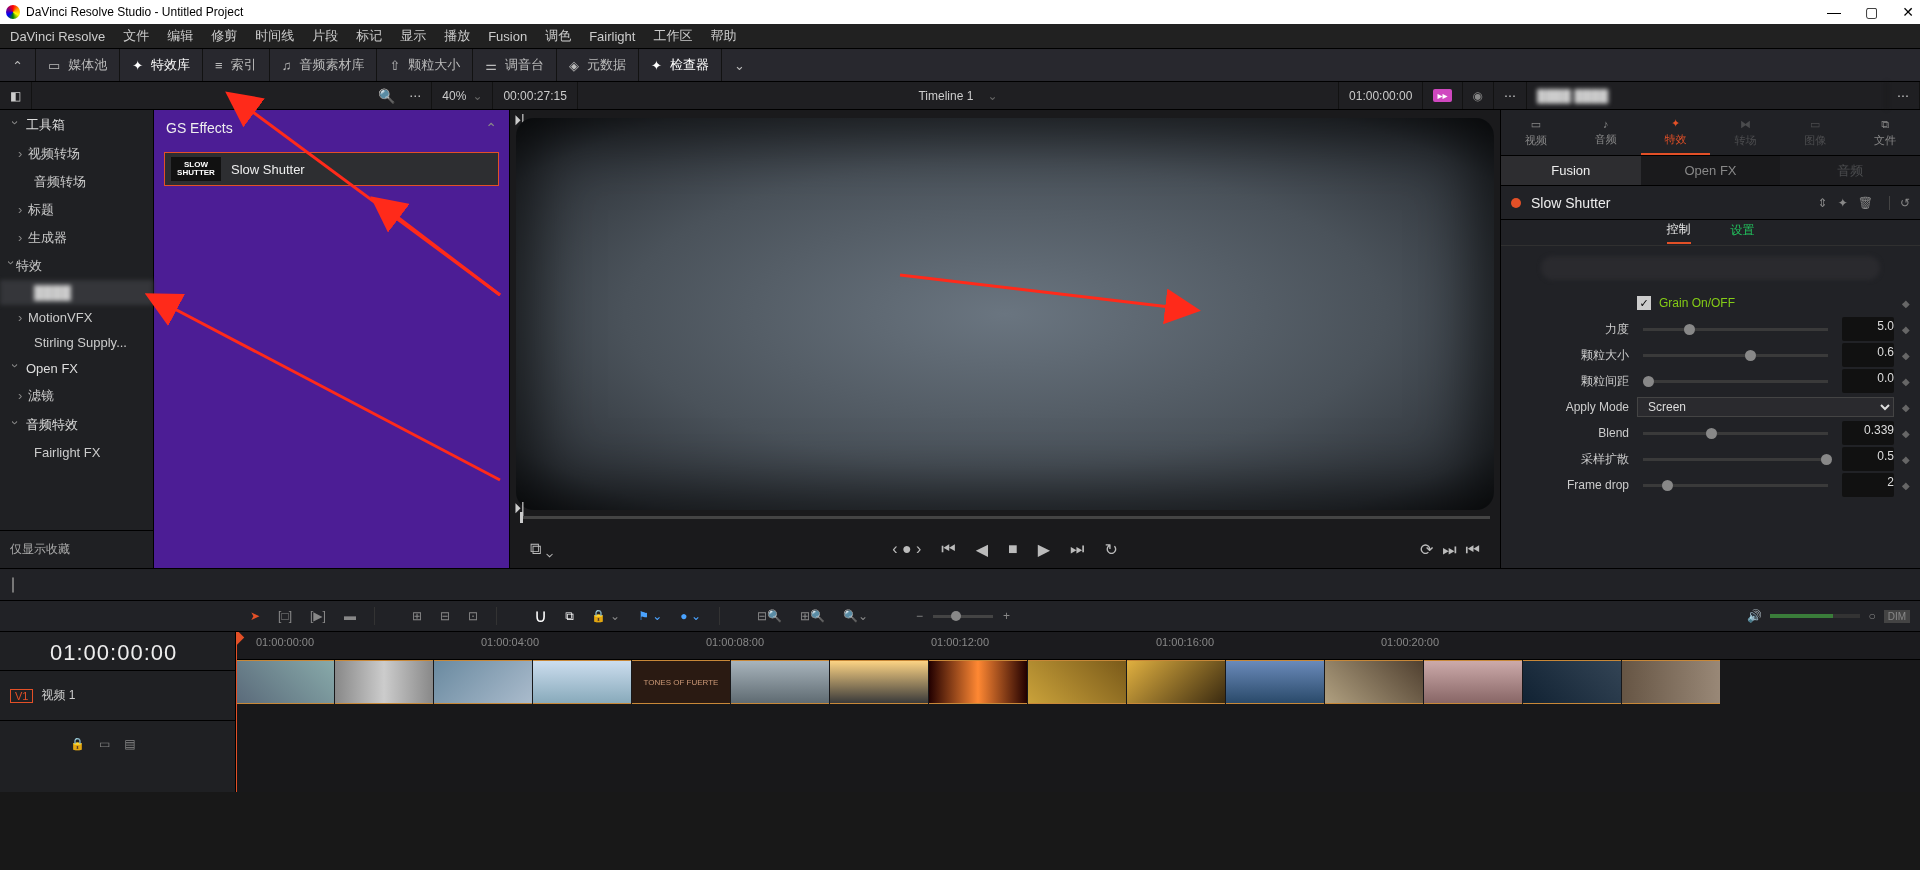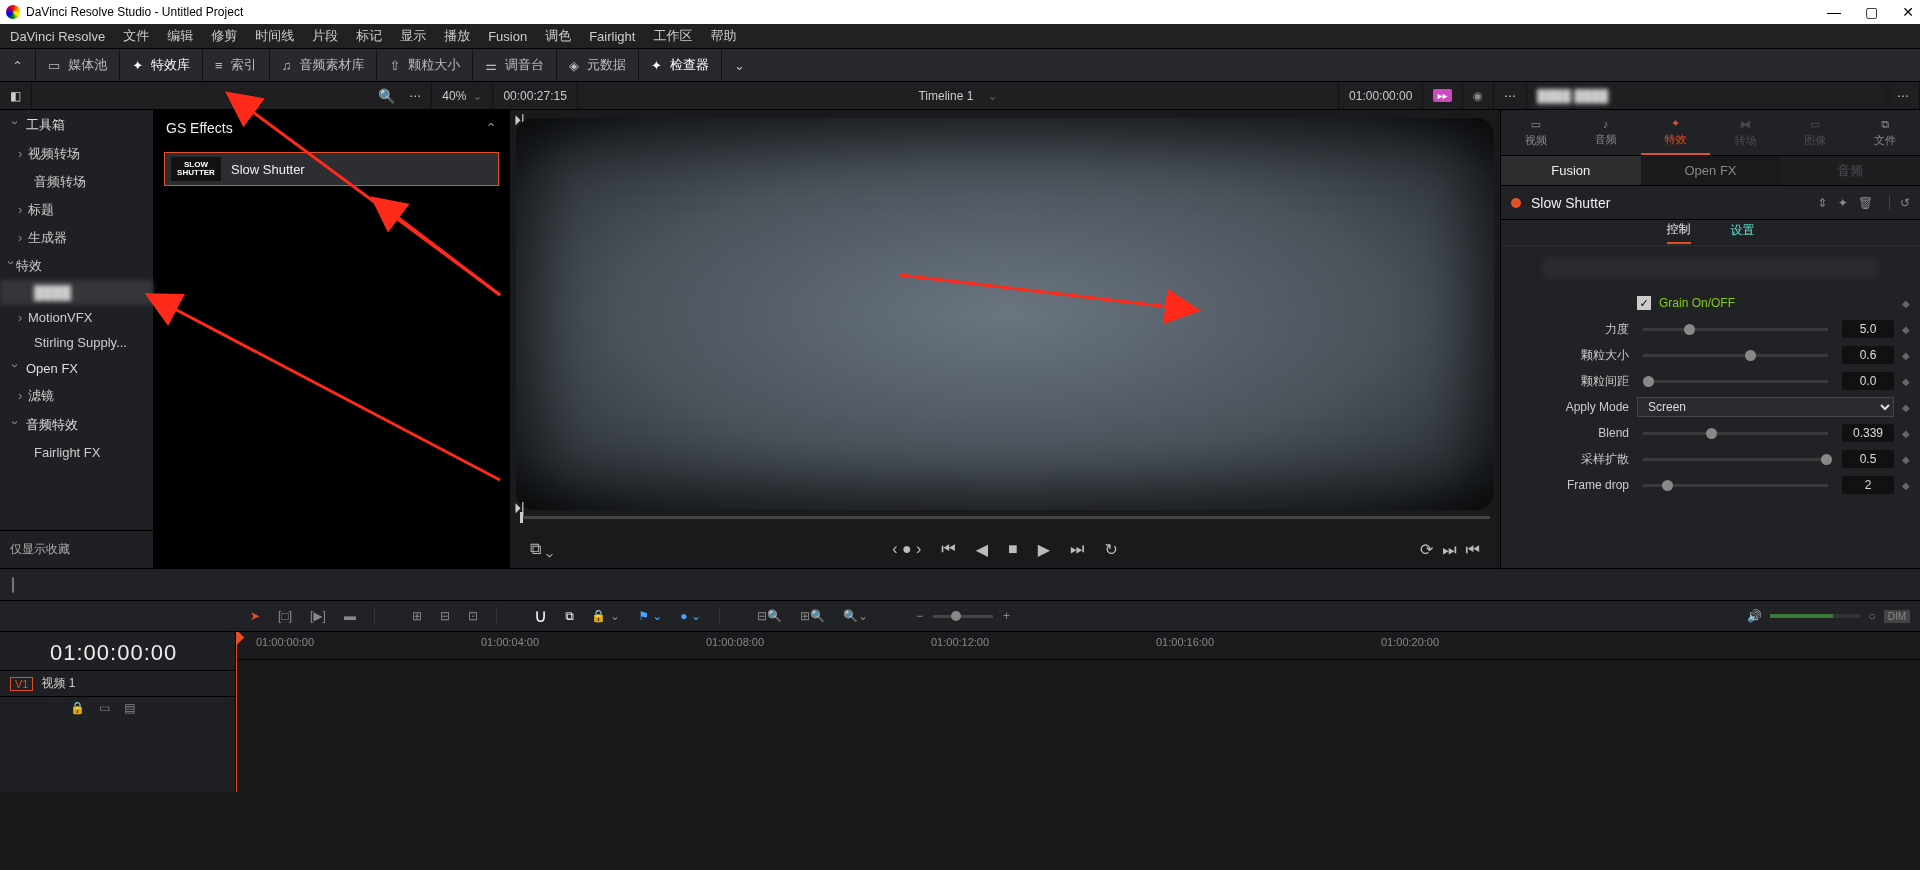--- a/index.html
+++ b/index.html
@@ -33,21 +33,21 @@
 .leftpanel { width: 154px; background: #1f2023; border-right: 1px solid #000; display:flex; flex-direction:column; }
 .leftpanel .cat { padding: 6px 10px; color: #ddd; font-size: 13px; display:flex; align-items:center; gap:6px; }
 .leftpanel .sub { padding: 5px 10px 5px 34px; color: #ccc; font-size: 13px; }
 .leftpanel .sub.sel { background: #35363a; }
 .leftpanel .sub.blur { filter: blur(2px); }
 .chev::before { content: "›"; display:inline-block; transform: rotate(0deg); color:#888; width:10px; }
 .chev.down::before { transform: rotate(90deg); }
 .leftpanel .footer { margin-top:auto; padding:10px; border-top:1px solid #000; color:#aaa; }
 
 
-.fxpanel { width: 356px; background: #000000; border-right: 1px solid #000; }
+.fxpanel { width: 356px; background: #4c1d95; border-right: 1px solid #000; }
 .fxpanel .hdr { padding: 10px 12px; font-size: 14px; color: #eee; display:flex; align-items:center;}
 .fxpanel .hdr .collapse { margin-left:auto; color:#888;}
 .fxitem { margin: 6px 10px; height: 34px; border: 1px solid #e35027; background: #2d2e31; display: flex; align-items: center; gap: 10px; padding: 0 6px; }
 .fxitem .thumb { width: 50px; height: 24px; background: #111; color: #fff; font-size: 8px; font-weight: bold; display:flex; align-items:center; justify-content:center; text-align:center; line-height:1;}
 .fxitem .label { font-size: 13px; color: #eee; }
 
 
 .viewer { flex: 1; background: #1a1a1c; display:flex; flex-direction:column; }
 .vscreen { flex:1; margin: 8px 6px 2px 6px; background: radial-gradient(ellipse at center, #6a7580 0%, #4a525a 55%, #2f343a 85%, #14171a 100%); border-radius: 18px; position:relative; box-shadow: inset 0 0 60px 20px rgba(0,0,0,.6);}
 .vcontrols { height: 56px; display:flex; flex-direction:column; }
@@ -64,44 +64,44 @@
 .insp-tabs .tab { flex:1; display:flex; flex-direction:column; align-items:center; justify-content:center; gap:2px; font-size:11px; color:#888; cursor:pointer;}
 .insp-tabs .tab.active { color:#e35027; border-bottom:2px solid #e35027;}
 .insp-subtabs { height:30px; display:flex; border-bottom:1px solid #000;}
 .insp-subtabs .st { flex:1; display:flex; align-items:center; justify-content:center; color:#888; background:#1a1a1c; font-size:13px;}
 .insp-subtabs .st.active { background:#2d2d30; color:#eee;}
 .insp-title { height:34px; display:flex; align-items:center; padding:0 10px; gap:10px; border-bottom:1px solid #000;}
 .insp-title .dot { width:10px; height:10px; border-radius:50%; background:#e35027;}
 .insp-title .name { font-size:14px; color:#eee;}
 .insp-title .tools { margin-left:auto; display:flex; gap:10px; color:#888;}
 .insp-subtabs2 { height:26px; display:flex; justify-content:center; gap:40px; align-items:center; border-bottom:1px solid #303030;}
-.insp-subtabs2 span { font-size:12px; color:#5eead4; padding-bottom:4px;}
+.insp-subtabs2 span { font-size:12px; color:#22c55e; padding-bottom:4px;}
 .insp-subtabs2 span.active { color:#eee; border-bottom:2px solid #e35027;}
 .searchpill { margin:10px 40px; height:24px; border-radius:12px; background:#2a2a2e; filter:blur(2px);}
 .param { display:flex; align-items:center; height:26px; padding: 0 8px 0 0; gap:8px;}
 .param .plabel { width:128px; text-align:right; color:#ccc; font-size:12px;}
 .param .slider { flex:1; height:3px; background:#3a3a3a; position:relative; margin:0 6px;}
 .param .slider .knob { position:absolute; top:-4px; width:11px; height:11px; border-radius:50%; background:#888;}
-.param .val { width:52px; height:18px; background:#111; text-align:center; font-size:12px; color:#ddd; line-height:18px; border-radius:2px;}
+.param .val { width:52px; height:24px; background:#111; text-align:right; font-size:12px; color:#ddd; line-height:18px; border-radius:2px;}
 .param .kf { width:10px; color:#666; font-size:10px;}
 .param .check { width:14px; height:14px; background:#ccc; display:flex; align-items:center; justify-content:center; color:#000; font-size:11px;}
 .param .chklabel { flex:1; color:#84cc16;}
 .param select { flex:1; background:#2a2a2e; color:#ddd; border:1px solid #444; height:20px; font-size:12px; padding:0 6px;}
 
 
 .editbar { height:32px; background:#212226; border-top:1px solid #000; border-bottom:1px solid #000; display:flex; align-items:center; padding:0 10px; gap:18px; color:#888;}
 .editbar .gap { width:30px;}
 .editbar .vol { margin-left:auto; display:flex; align-items:center; gap:8px;}
 .editbar .vtrack { width:90px; height:4px; background: linear-gradient(to right,#3a7d3a 0%, #3a7d3a 70%, #333 70%);}
 
 
 .timeline { height:160px; background:#18181a; display:flex;}
 .tl-left { width:236px; background:#1f2023; border-right:1px solid #000; }
 .tl-tc { font-size:22px; color:#eee; padding:8px 0 4px 50px; letter-spacing:1px;}
-.tl-track { display:flex; align-items:center; gap:8px; padding:4px 10px; border-top:1px solid #000;}
+.tl-track { display:flex; align-items:center; gap:8px; padding:16px 10px; border-top:1px solid #000;}
 .tl-track .tbadge { border:1px solid #e35027; color:#e35027; padding:0 4px; font-size:11px;}
 .tl-right { flex:1; position:relative; overflow:hidden;}
 .ruler { height:28px; background:#1b1b1e; position:relative; border-bottom:1px solid #000; font-size:11px; color:#888;}
 .ruler .tick { position:absolute; top:4px;}
 .playhead { position:absolute; top:0; left:0px; width:1px; height:160px; background:#e35027; z-index:5;}
 .playhead::before { content:""; position:absolute; top:0; left:-5px; width:11px; height:11px; background:#e35027; transform:rotate(45deg);}
 .clips { display:flex; height:44px; margin-top:0px;}
 .clip { height:44px; flex:0 0 98px; margin-right:1px; background:#333; background-size:cover; background-position:center; border-top:1px solid #c88838; border-bottom:1px solid #c88838;}
 .clip.c1{background:linear-gradient(45deg,#5a6a7a,#8aa);} 
 .clip.c2{background:linear-gradient(90deg,#888,#ccc,#888);} 
@@ -460,20 +460,37 @@
   <div class="tl-right">
     <div class="playhead"></div>
     <div class="ruler">
       <span class="tick" style="left:20px;">01:00:00:00</span>
       <span class="tick" style="left:245px;">01:00:04:00</span>
       <span class="tick" style="left:470px;">01:00:08:00</span>
       <span class="tick" style="left:695px;">01:00:12:00</span>
       <span class="tick" style="left:920px;">01:00:16:00</span>
       <span class="tick" style="left:1145px;">01:00:20:00</span>
     </div>
+    <div class="clips">
+      <div class="clip c1"></div>
+      <div class="clip c2"></div>
+      <div class="clip c3"></div>
+      <div class="clip c4"></div>
+      <div class="clip c5">TONES OF FUERTE</div>
+      <div class="clip c6"></div>
+      <div class="clip c7"></div>
+      <div class="clip c8"></div>
+      <div class="clip c9"></div>
+      <div class="clip c10"></div>
+      <div class="clip c11"></div>
+      <div class="clip c12"></div>
+      <div class="clip c13"></div>
+      <div class="clip c14"></div>
+      <div class="clip c15"></div>
+    </div>
   </div>
 </div>
 
 <svg class="arrows">
   <defs>
       <marker id="ah" markerWidth="12" markerHeight="12" refX="10" refY="6" orient="auto">
         <path d="M0,0 L12,6 L0,12 Z" fill="#ff2a1a"></path>
       </marker>
     </defs>
   <line x1="500" y1="295" x2="230" y2="95" stroke="#ff2a1a" stroke-width="3" marker-end="url(#ah)"></line>

